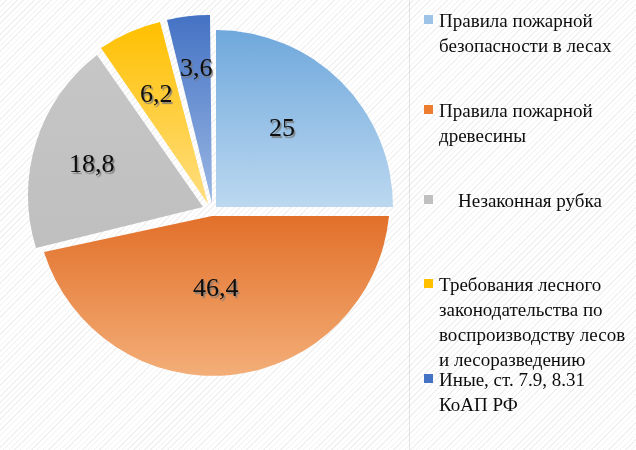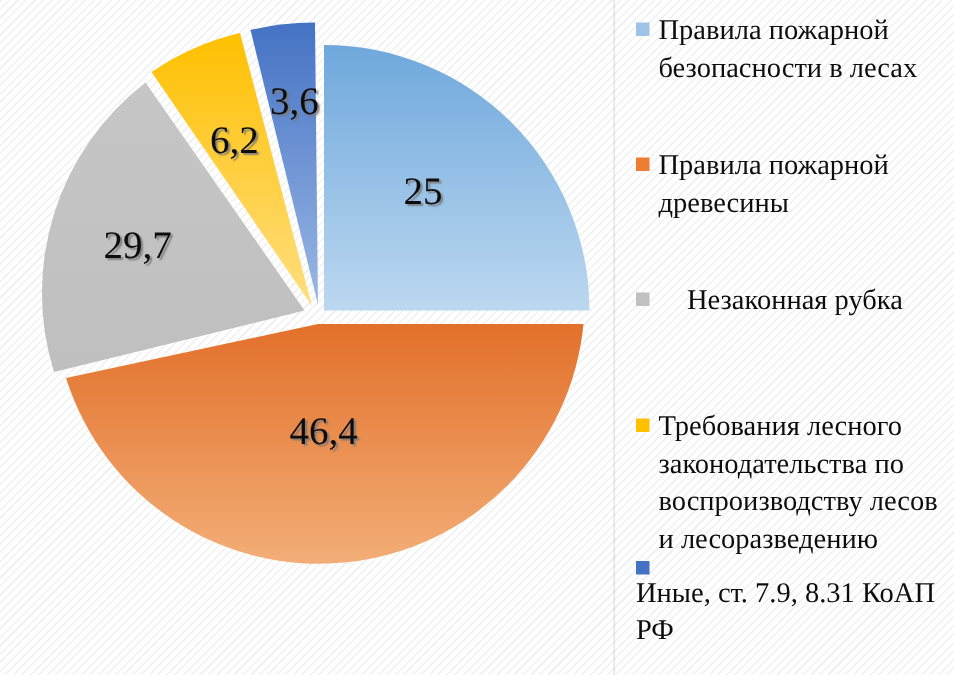--- a/index.html
+++ b/index.html
@@ -100,21 +100,21 @@
     font-size: 19px;
     line-height: 25px;
     color: #0d0d0d;
     font-family: "Liberation Serif", "DejaVu Serif", serif;
   }
 
   .li-0 { top: 8px;   }
   .li-1 { top: 98px;  }
   .li-2 { top: 188px; gap: 19px; }
   .li-3 { top: 272px; }
-  .li-4 { top: 367px; flex-direction: column; }
+  .li-4 { top: 367px; }
 </style>
 </head>
 <body>
 
 <div id="chart-root">
 
   <div class="plot-area">
 
     <svg class="pie-svg" viewBox="0 0 409 450">
       <defs>
@@ -146,21 +146,21 @@
 
       <path fill="url(#grad-gray)" d="M 203 207 L 36 248 A 177 177 0 0 1 97 55 Z"></path>
 
       <path fill="url(#grad-yellow)" d="M 208 204 L 101 48 A 177 177 0 0 1 160 22 Z"></path>
 
       <path fill="url(#grad-dblue)" d="M 212 203 L 167 20 A 177 177 0 0 1 210 15 Z"></path>
     </svg>
 
     <div class="data-label dl-0">25</div>
     <div class="data-label dl-1">46,4</div>
-    <div class="data-label dl-2">29,7</div>
+    <div class="data-label dl-2">18,8</div>
     <div class="data-label dl-3">6,2</div>
     <div class="data-label dl-4">3,6</div>
   </div>
 
   <div class="divider"></div>
 
   <div class="legend">
 
     <div class="legend-item li-0">
       <span class="legend-swatch" style="background:#9DC3E6"></span>

